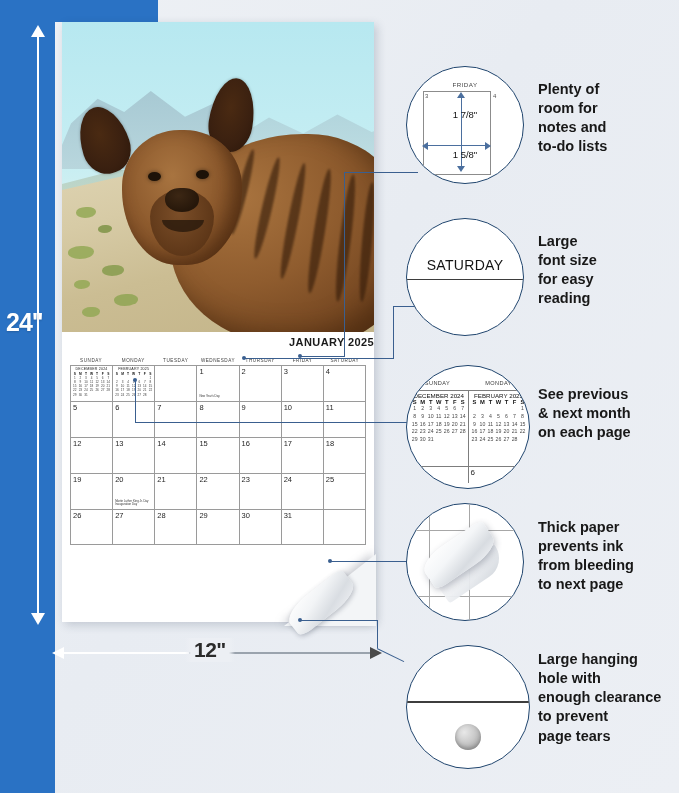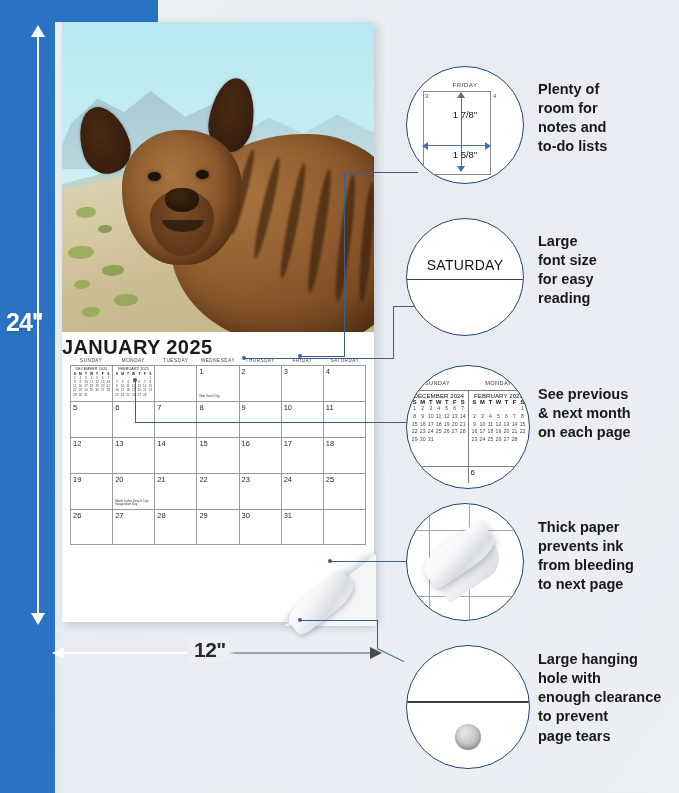--- a/index.html
+++ b/index.html
@@ -99,22 +99,22 @@
     border-radius:48% 48% 50% 50%/40% 40% 60% 60%;}
   #photo .nose{position:absolute;left:103px;top:166px;width:34px;height:24px;
     background:radial-gradient(ellipse at 40% 32%,#3c2714 0%,#26170a 70%);border-radius:46% 46% 52% 52%;}
   #photo .mouth{position:absolute;left:100px;top:198px;width:42px;height:12px;
     background:#2a1a0c;border-radius:0 0 50% 50%/0 0 100% 100%;opacity:.82;}
 
   #cal-sheet{
     position:absolute;left:0;top:310px;width:312px;height:290px;background:#ffffff;
   }
   #cal-title{
-    position:absolute;left:0;top:4px;width:312px;text-align:left;
-    font-size:20px;font-weight:bold;color:#1a1a1a;letter-spacing:.4px;
+    position:absolute;left:0;top:4px;width:312px;text-align:right;
+    font-size:11px;font-weight:bold;color:#1a1a1a;letter-spacing:.4px;
   }
   #cal-grid{position:absolute;left:8px;top:26px;width:296px;}
   #dow-row{display:flex;}
   #dow-row .dow{
     flex:1;text-align:center;font-size:4.6px;color:#3d3d3d;letter-spacing:.55px;
     padding-bottom:2px;
   }
   .week{display:flex;border-left:.6px solid #9a9a9a;}
   .week .cell{
     flex:1;border-right:.6px solid #9a9a9a;border-top:.6px solid #9a9a9a;

